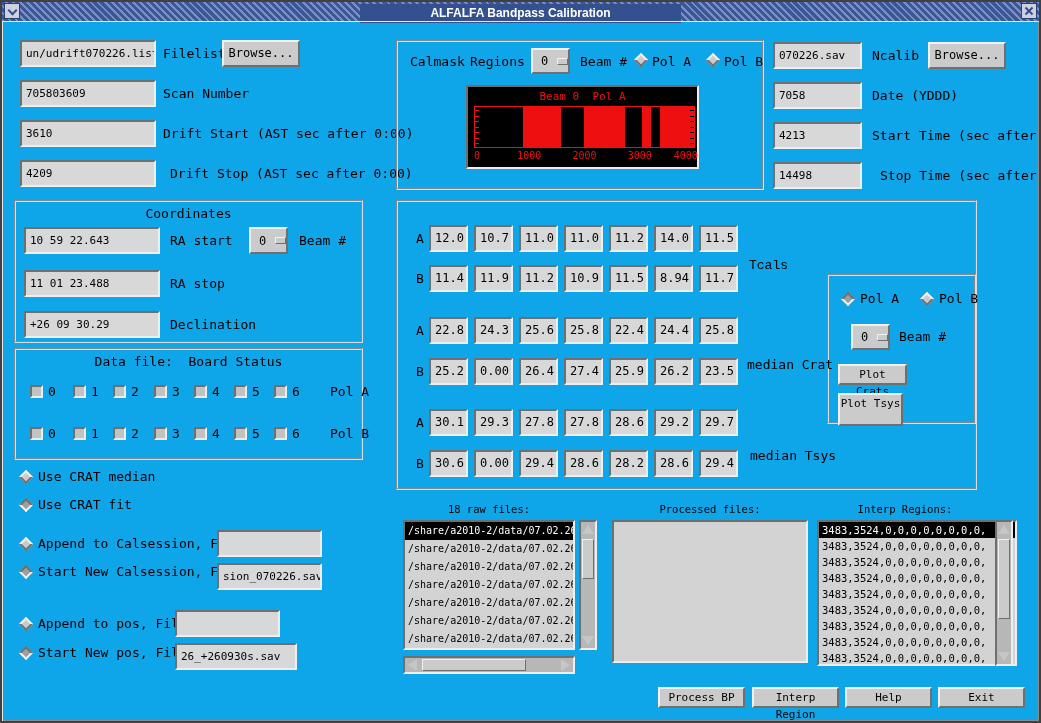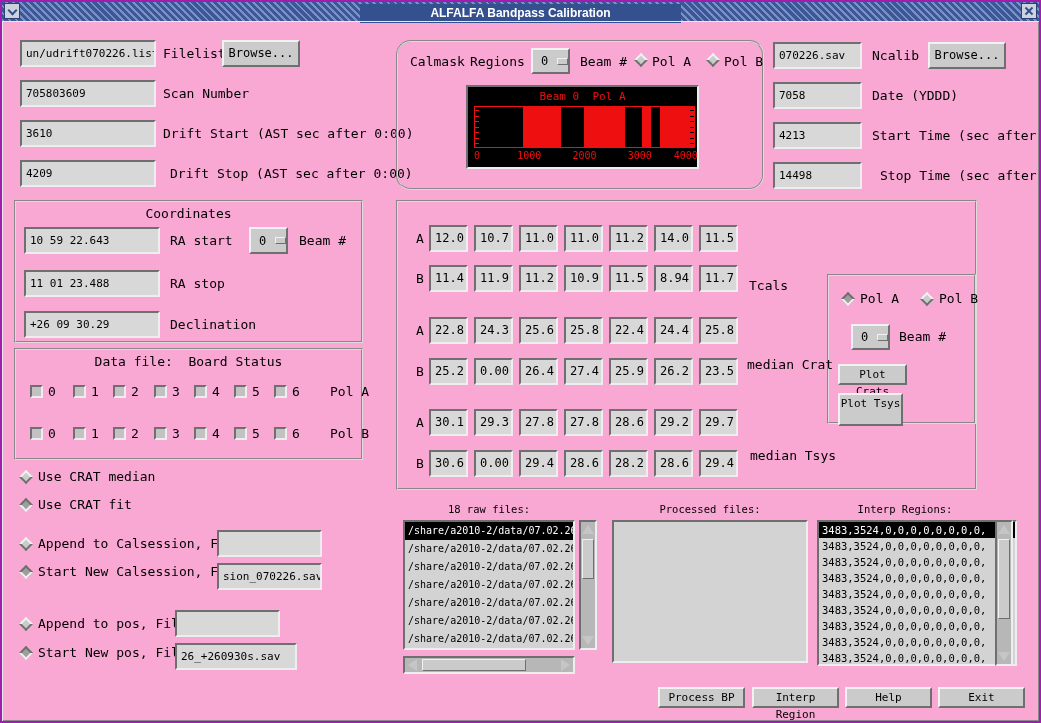--- a/index.html
+++ b/index.html
@@ -1,16 +1,16 @@
 <!DOCTYPE html>
 <html><head>
 <meta charset="utf-8">
 <style>
   html,body{margin:0;padding:0;background:#9a9a9a;}
-  .win{position:relative;width:1041px;height:723px;border:2px solid #a21caf;box-sizing:border-box;background:#f9a8d4;font-family:"DejaVu Sans Mono",monospace;overflow:hidden;}
+  .win{position:relative;width:1041px;height:723px;border:2px solid #404040;box-sizing:border-box;background:#0ea5e9;font-family:"DejaVu Sans Mono",monospace;overflow:hidden;}
   .titlebar{position:absolute;left:0;top:0;right:0;height:19px;background:repeating-linear-gradient(45deg,#7c90c8 0 2px,#3b5796 2px 5px);border-bottom:1px solid #1f2d55;}
   .tb-title-wrap{position:absolute;inset:0;text-align:center;}
   .tb-title{display:inline-block;background:#35508e;color:#fff;font:bold 12px/19px "Liberation Sans",sans-serif;padding:0 70px;}
   .tb-btn{position:absolute;top:1px;width:16px;height:16px;background:#ced2dd;border:1px solid #2a3f76;box-sizing:border-box;}
   .tb-btn.shade::after{content:"";display:block;width:5px;height:5px;border-right:2px solid #35508e;border-bottom:2px solid #35508e;transform:rotate(45deg);margin:3px auto 0;}
   .tb-btn.close::before,.tb-btn.close::after{content:"";position:absolute;left:2px;right:2px;top:6px;height:2px;background:#35508e;}
   .tb-btn.close::before{transform:rotate(45deg);}
   .tb-btn.close::after{transform:rotate(-45deg);}
   .body{position:absolute;left:0;top:19px;right:0;bottom:0;box-shadow:inset 1px 1px 0 #e8e8e8, inset -1px -1px 0 #8a8a8a;}
   .lbl{position:absolute;font-size:13px;color:#000;white-space:pre;}
@@ -60,21 +60,21 @@
 
     <div class="fld" style="left:18px;top:59px;width:136px;">705803609</div>
     <div class="lbl" style="left:161px;top:59px;line-height:27px;">Scan Number</div>
 
     <div class="fld" style="left:18px;top:99px;width:136px;">3610</div>
     <div class="lbl" style="left:161px;top:99px;line-height:27px;">Drift Start (AST sec after 0:00)</div>
 
     <div class="fld" style="left:18px;top:139px;width:136px;">4209</div>
     <div class="lbl" style="left:168px;top:139px;line-height:27px;">Drift Stop (AST sec after 0:00)</div>
 
-    <div class="gbox" style="left:394px;top:19px;width:368px;height:150px;border-radius:15px;">
+    <div class="gbox" style="left:394px;top:19px;width:368px;height:150px;">
       <div class="lbl" style="left:12px;top:12px;">Calmask</div>
       <div class="lbl" style="left:72px;top:12px;">Regions</div>
       <div class="opt" style="left:133px;top:6px;width:39px;height:26px;">
           <span>0</span>
           <span class="obar"></span>
         </div>
       <div class="lbl" style="left:182px;top:12px;">Beam #</div>
       <div class="radio" style="left:237px;top:12px;">
           <i></i>
         </div>
@@ -268,21 +268,21 @@
         <div class="fld" style="left: 256px; top: 207px; width: 39px; font-size: 12px;">29.2</div>
         <div class="fld" style="left: 301px; top: 207px; width: 39px; font-size: 12px;">29.7</div>
         <div class="lbl" style="left: 18px; top: 248px; line-height: 27px;">B</div>
         <div class="fld" style="left: 31px; top: 248px; width: 39px; font-size: 12px;">30.6</div>
         <div class="fld" style="left: 76px; top: 248px; width: 39px; font-size: 12px;">0.00</div>
         <div class="fld" style="left: 121px; top: 248px; width: 39px; font-size: 12px;">29.4</div>
         <div class="fld" style="left: 166px; top: 248px; width: 39px; font-size: 12px;">28.6</div>
         <div class="fld" style="left: 211px; top: 248px; width: 39px; font-size: 12px;">28.2</div>
         <div class="fld" style="left: 256px; top: 248px; width: 39px; font-size: 12px;">28.6</div>
         <div class="fld" style="left: 301px; top: 248px; width: 39px; font-size: 12px;">29.4</div>
-        <div class="lbl" style="left: 351px; top: 76px;">Tcals</div>
+        <div class="lbl" style="left: 351px; top: 56px; font-family: Liberation Mono, monospace;">Tcals</div>
         <div class="lbl" style="left: 349px; top: 155px;">median Crat</div>
         <div class="lbl" style="left: 352px; top: 246px;">median Tsys</div>
       </div>
 
     <div class="lbl s10" style="left:401px;top:482px;width:172px;text-align:center;">18 raw files:</div>
     <div class="list" id="raw-list" style="left:401px;top:499px;width:172px;height:130px;">
         <div class="item sel" style="height: 18px; line-height: 18px; font-size: 10px;">/share/a2010-2/data/07.02.26</div>
         <div class="item" style="height: 18px; line-height: 18px; font-size: 10px;">/share/a2010-2/data/07.02.26</div>
         <div class="item" style="height: 18px; line-height: 18px; font-size: 10px;">/share/a2010-2/data/07.02.26</div>
         <div class="item" style="height: 18px; line-height: 18px; font-size: 10px;">/share/a2010-2/data/07.02.26</div>

